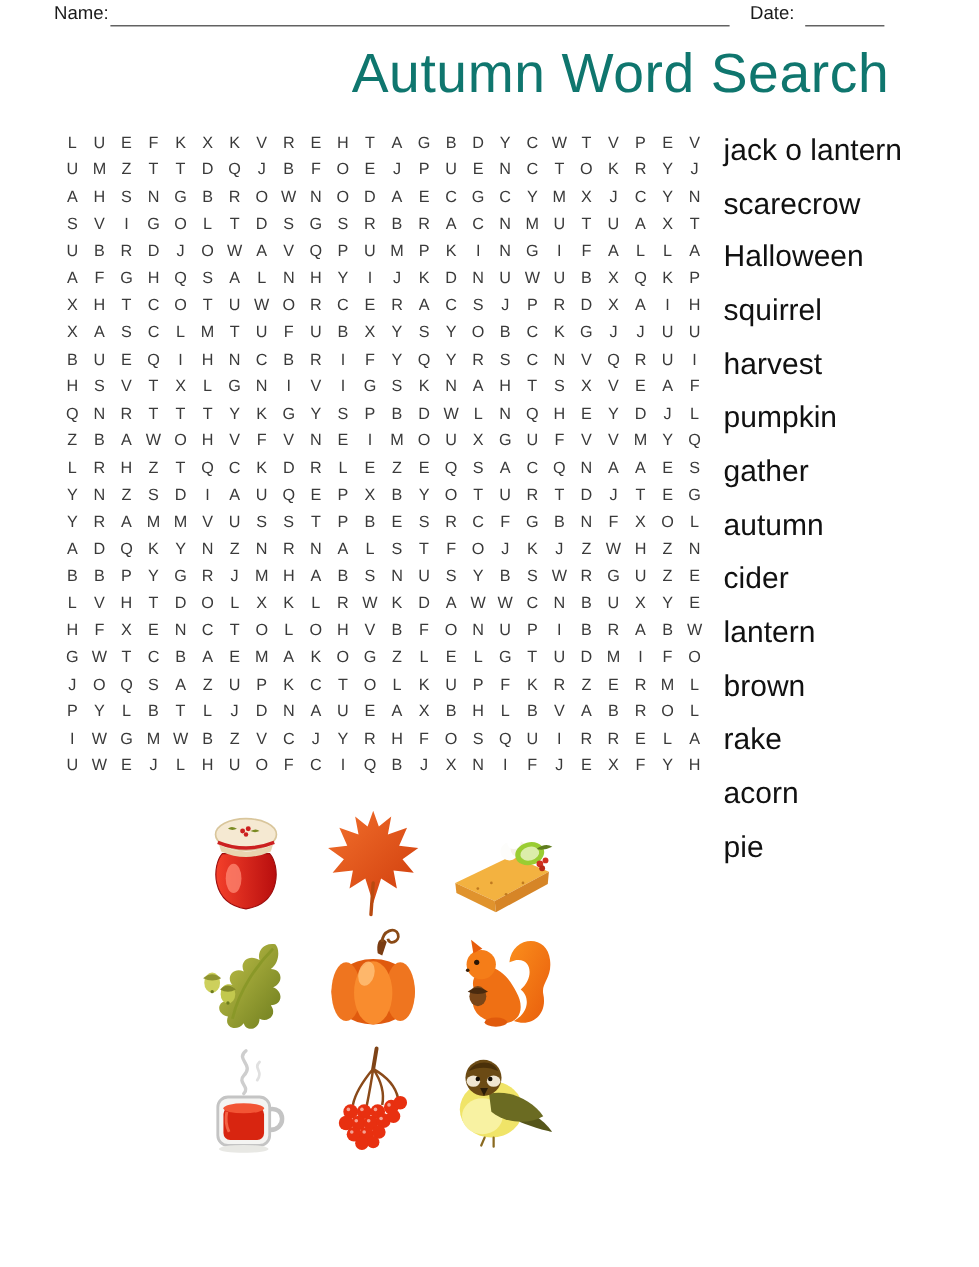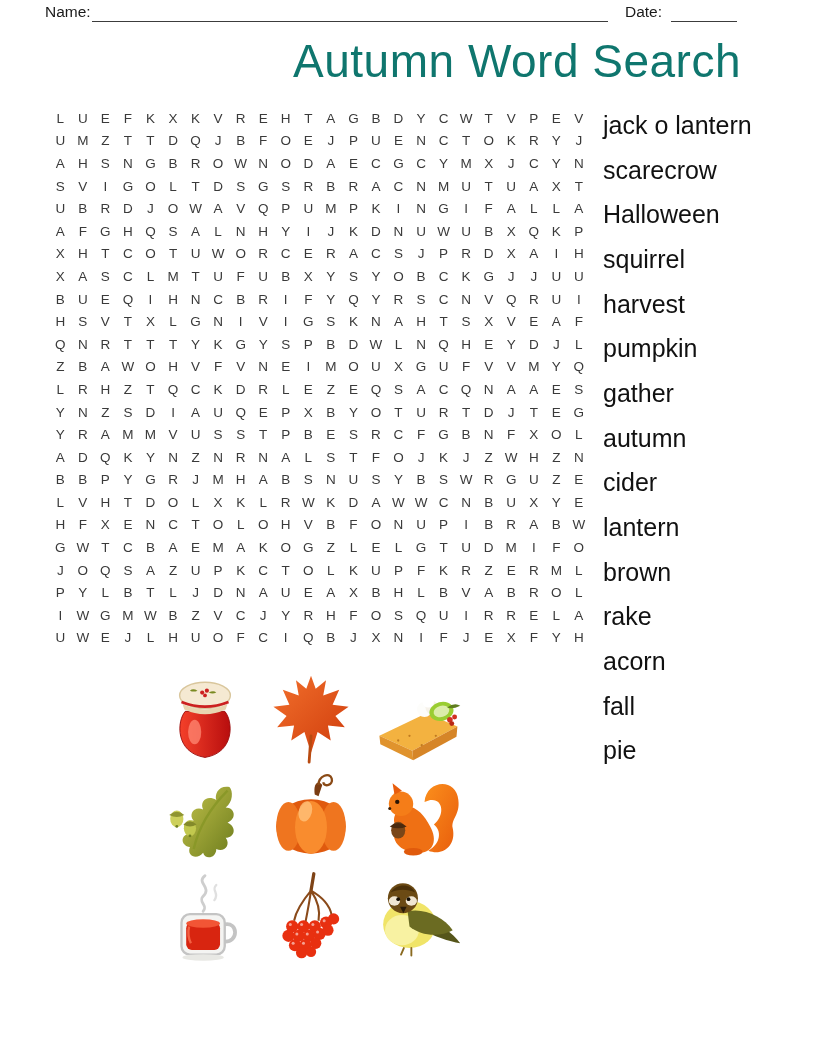--- a/index.html
+++ b/index.html
@@ -633,21 +633,20 @@
       <li>squirrel</li>
       <li>harvest</li>
       <li>pumpkin</li>
       <li>gather</li>
       <li>autumn</li>
       <li>cider</li>
       <li>lantern</li>
       <li>brown</li>
       <li>rake</li>
       <li>acorn</li>
-      <li>fall</li>
       <li>pie</li>
     </ul>
 
   <div class="img-grid">
 
     <div class="img-cell">
       <svg width="94" height="94" viewBox="0 0 100 100">
         <defs>
           <linearGradient id="jarg" x1="0" y1="0" x2="1" y2="0">
             <stop offset="0" stop-color="#f4402a"></stop>

